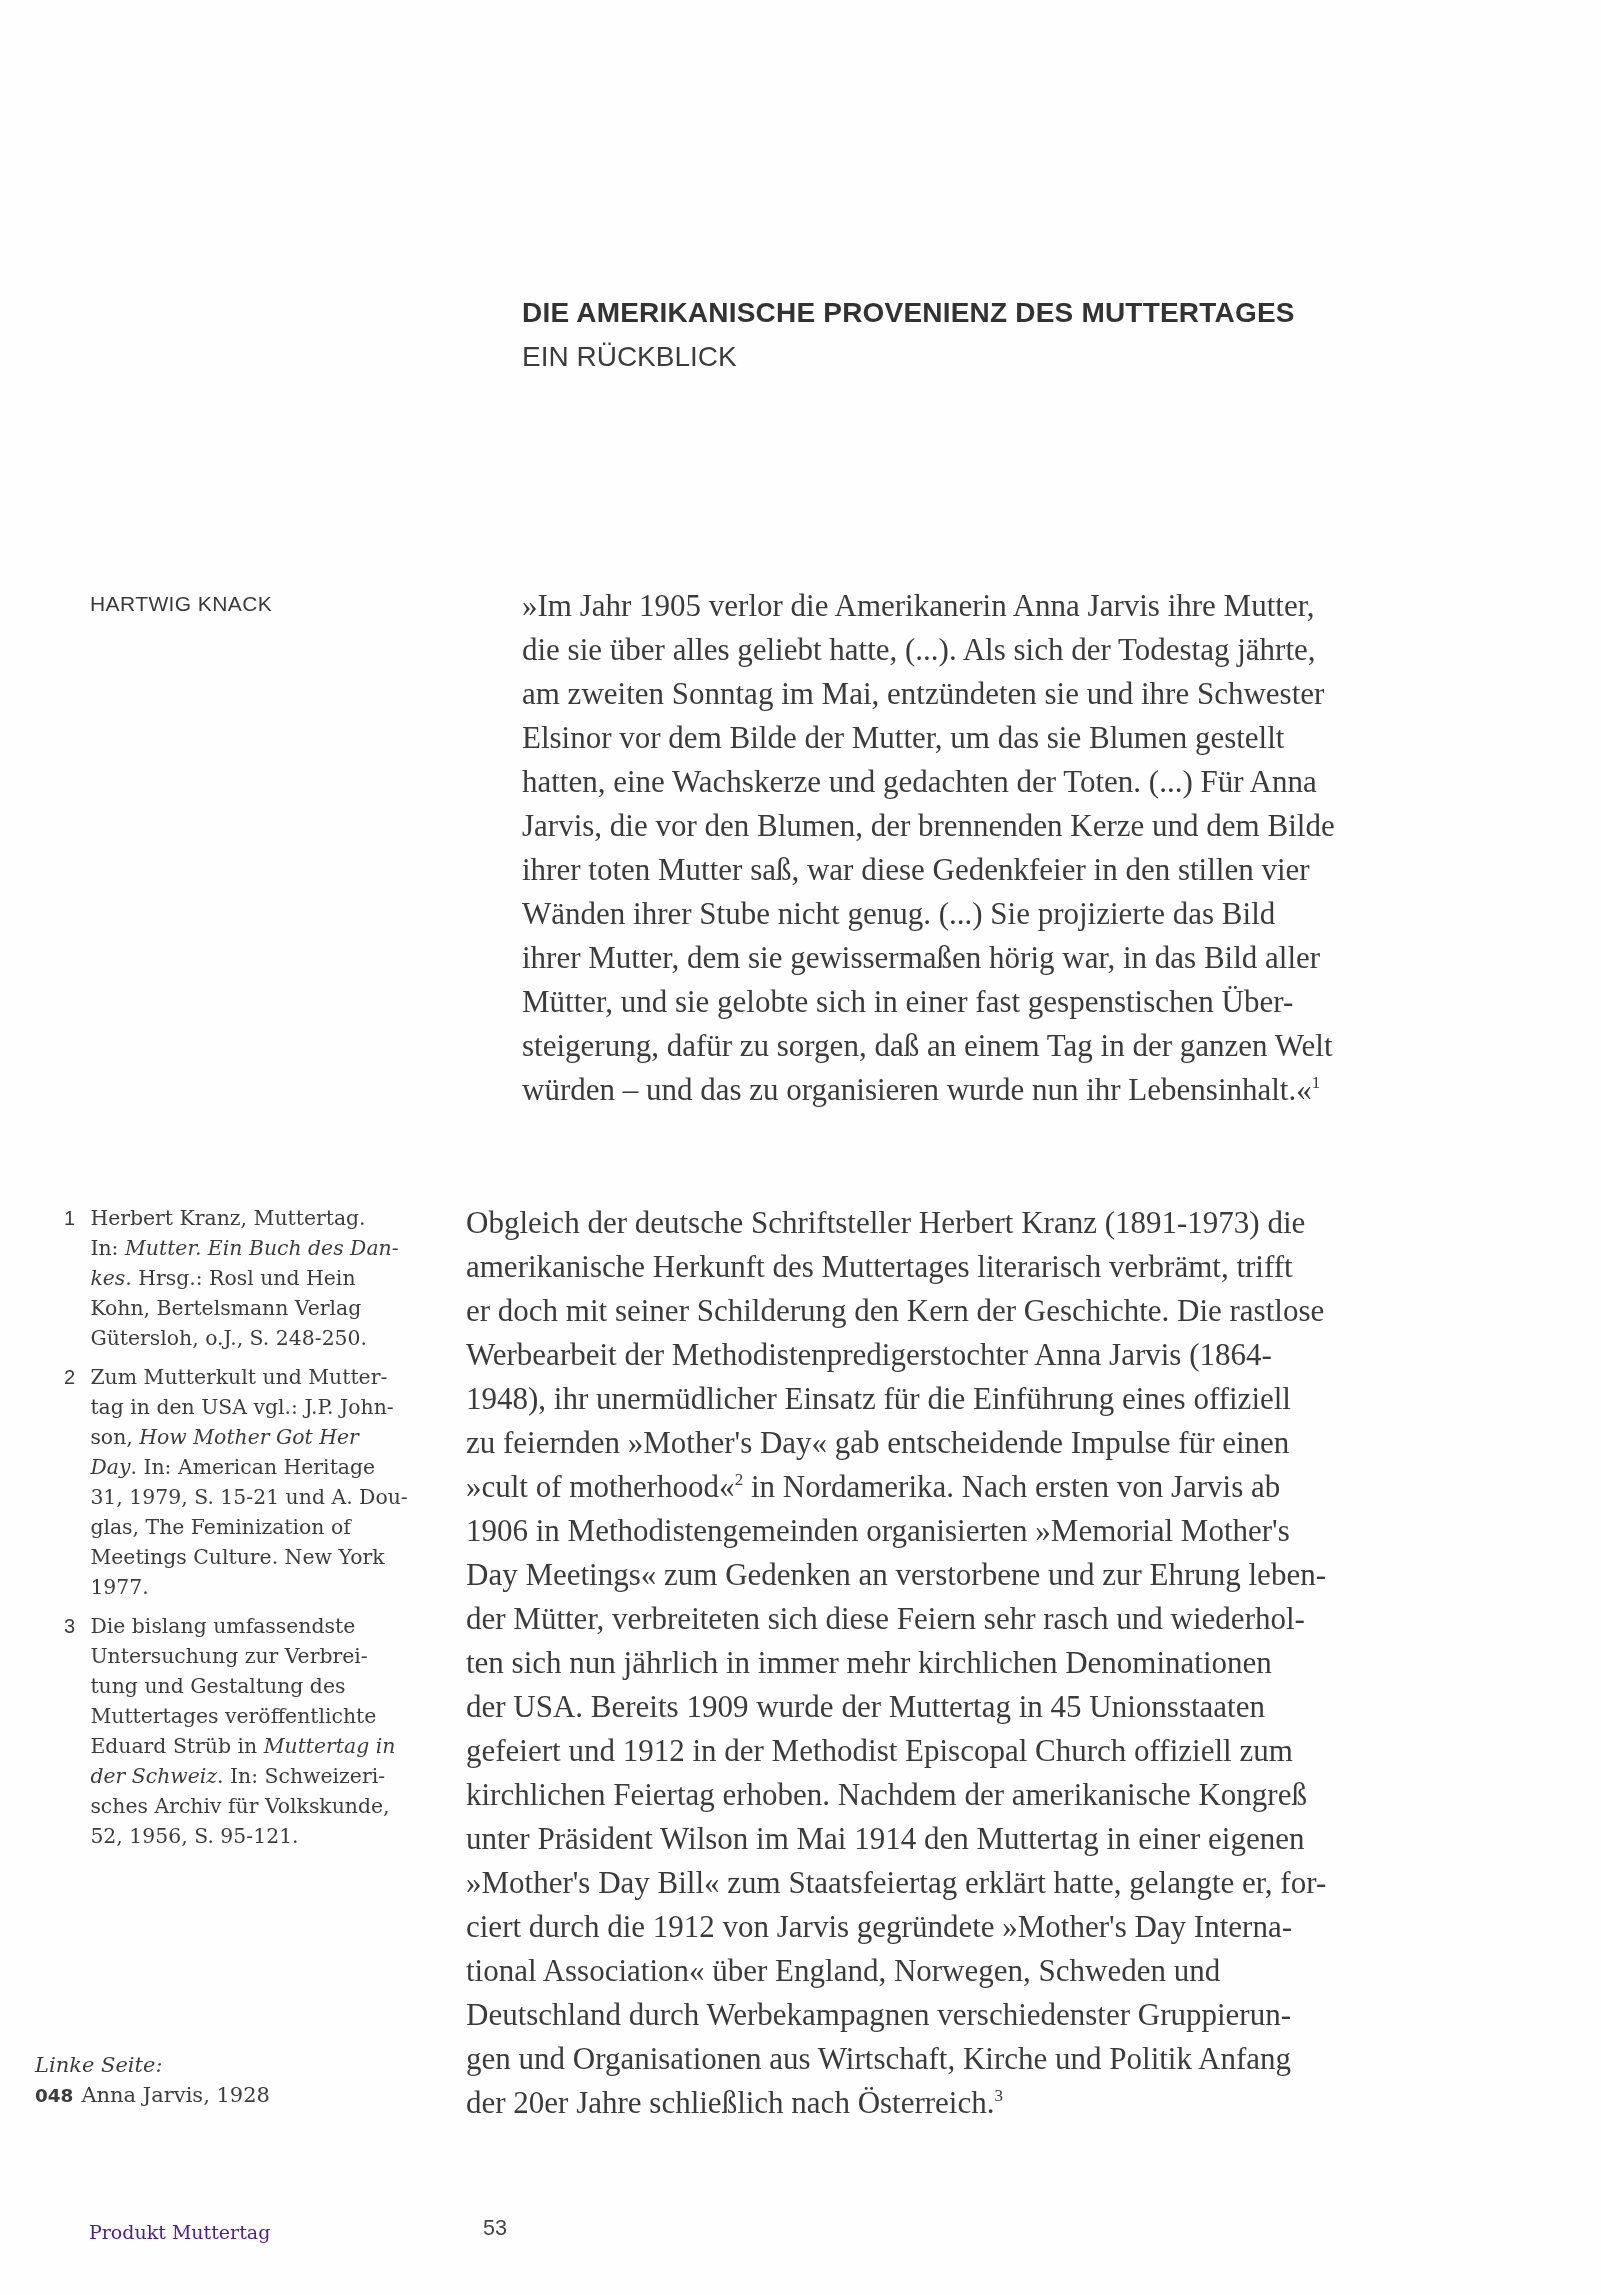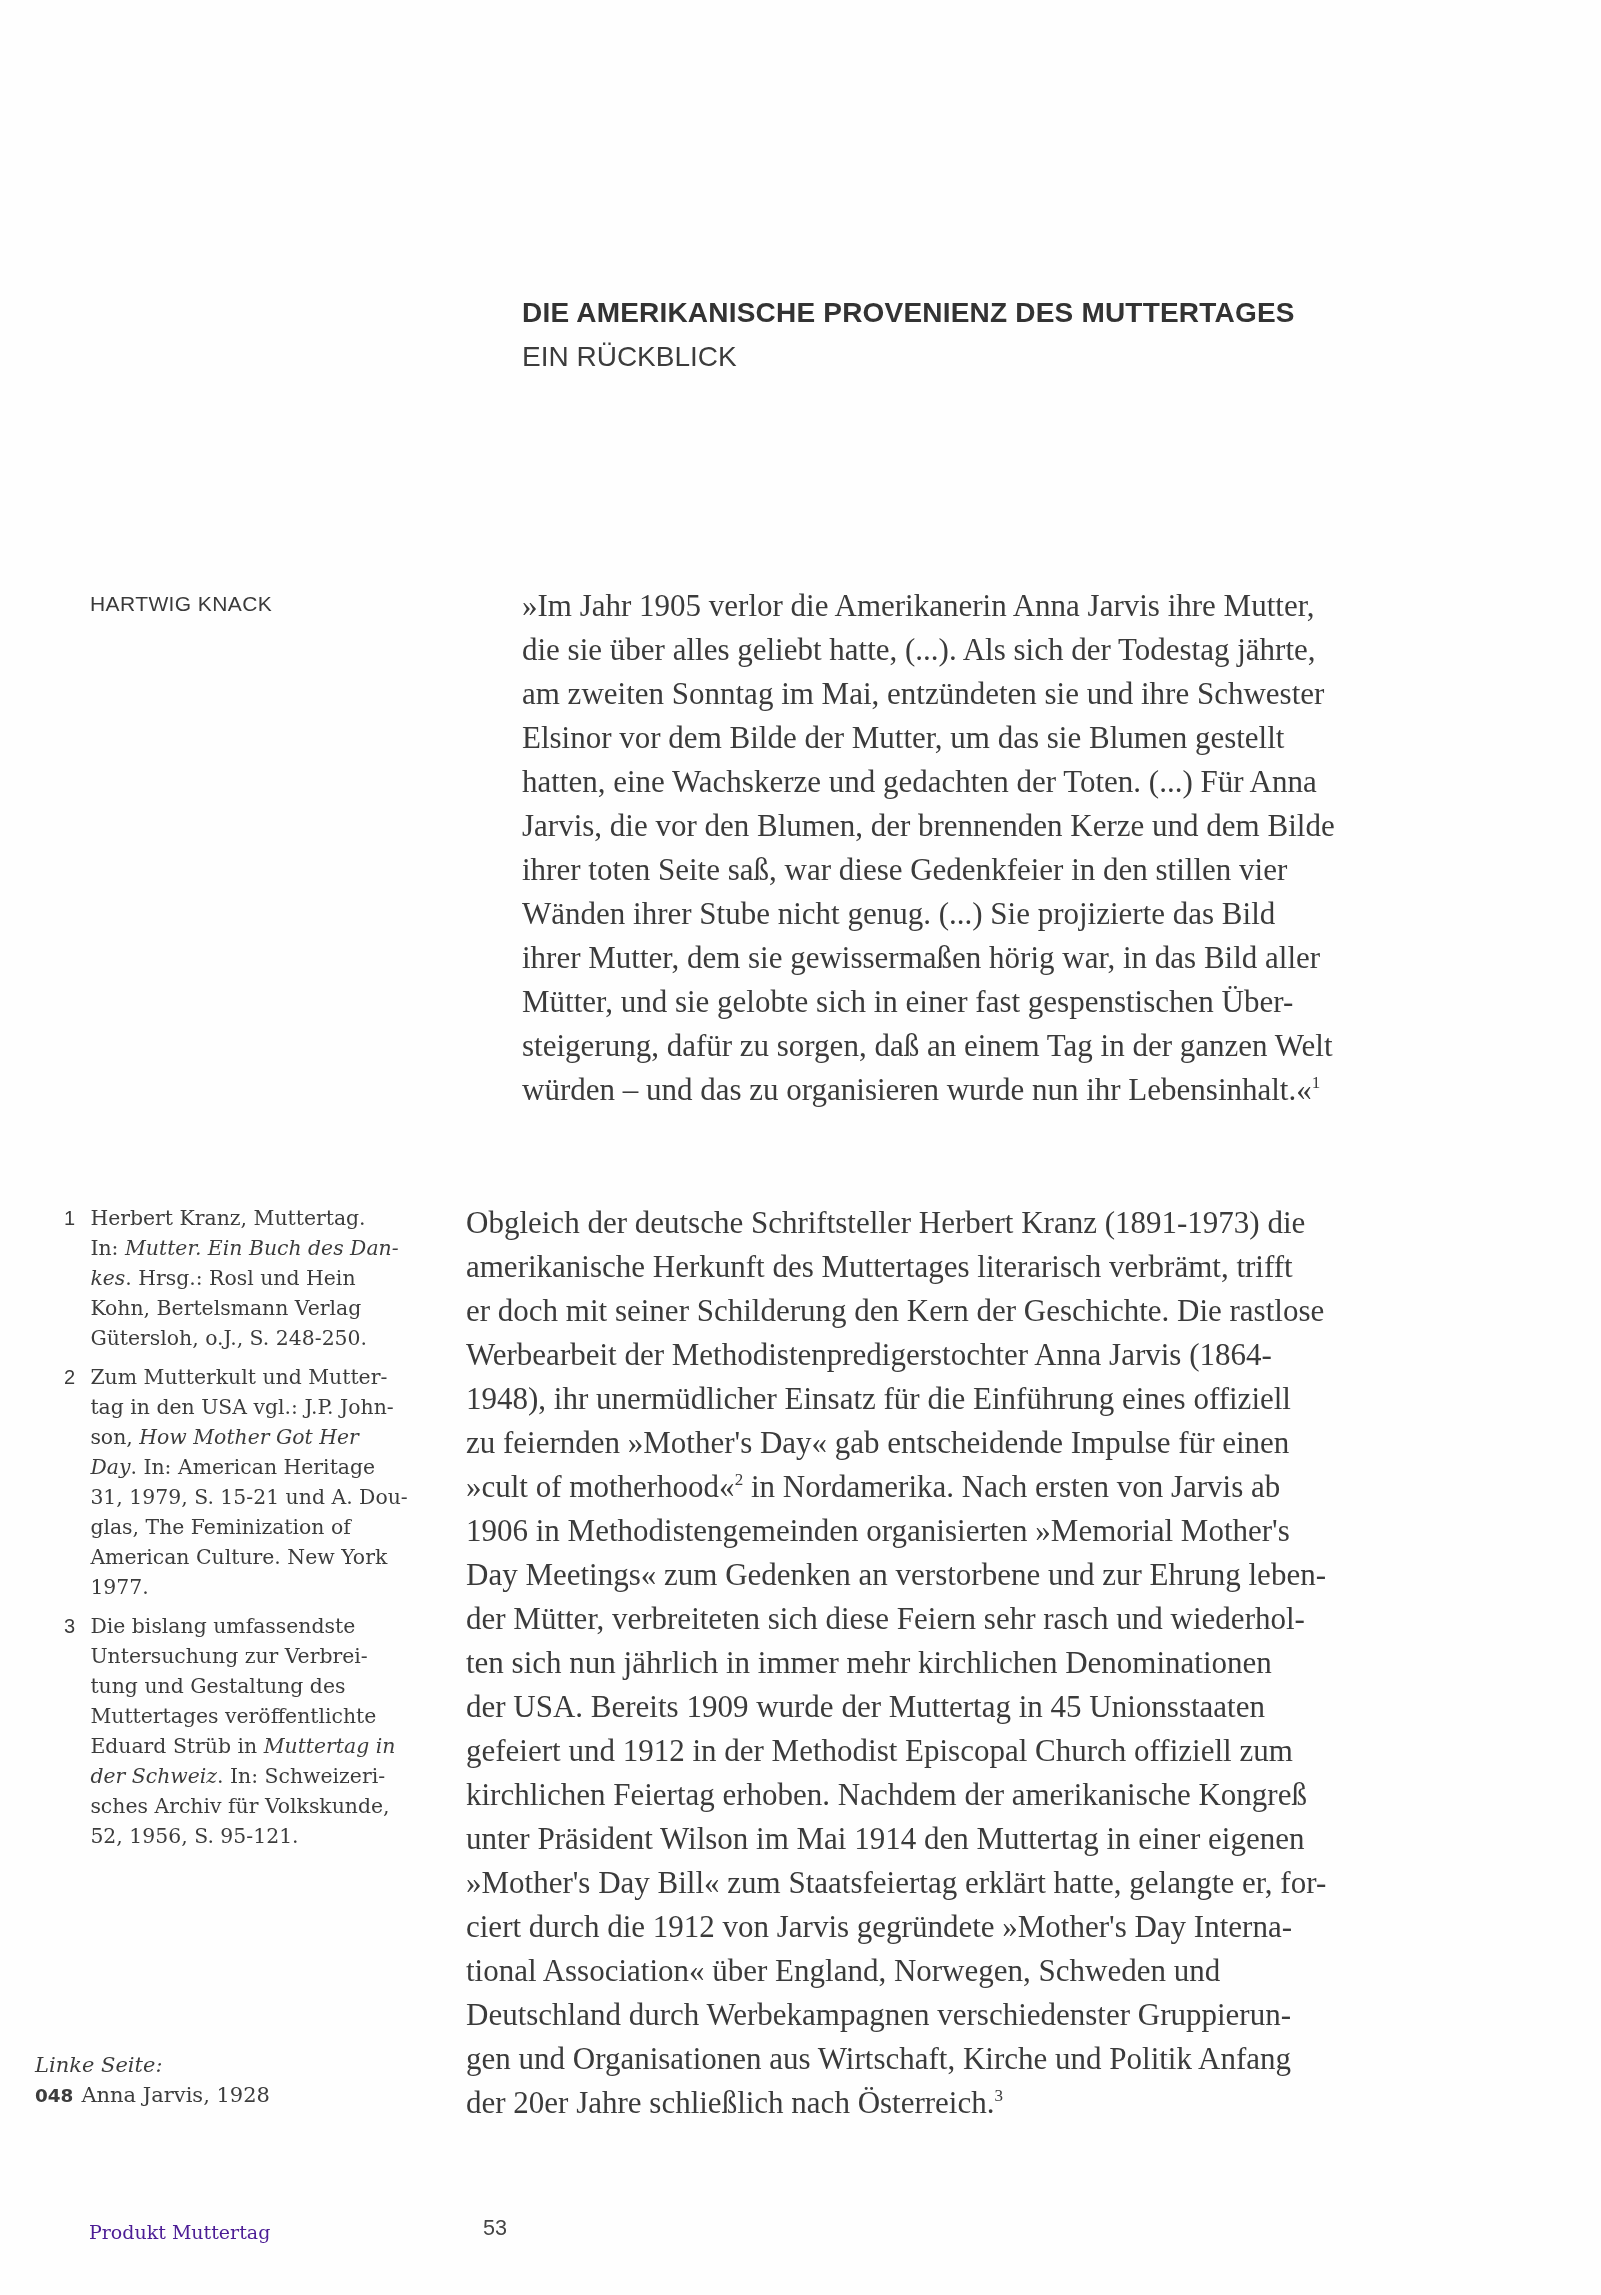--- a/index.html
+++ b/index.html
@@ -157,21 +157,21 @@
 
   <div class="author">HARTWIG KNACK</div>
 
   <div class="quote">
     <span class="line">»Im Jahr 1905 verlor die Amerikanerin Anna Jarvis ihre Mutter,</span>
     <span class="line">die sie über alles geliebt hatte, (...). Als sich der Todestag jährte,</span>
     <span class="line">am zweiten Sonntag im Mai, entzündeten sie und ihre Schwester</span>
     <span class="line">Elsinor vor dem Bilde der Mutter, um das sie Blumen gestellt</span>
     <span class="line">hatten, eine Wachskerze und gedachten der Toten. (...) Für Anna</span>
     <span class="line">Jarvis, die vor den Blumen, der brennenden Kerze und dem Bilde</span>
-    <span class="line">ihrer toten Seite saß, war diese Gedenkfeier in den stillen vier</span>
+    <span class="line">ihrer toten Mutter saß, war diese Gedenkfeier in den stillen vier</span>
     <span class="line">Wänden ihrer Stube nicht genug. (...) Sie projizierte das Bild</span>
     <span class="line">ihrer Mutter, dem sie gewissermaßen hörig war, in das Bild aller</span>
     <span class="line">Mütter, und sie gelobte sich in einer fast gespenstischen Über-</span>
     <span class="line">steigerung, dafür zu sorgen, daß an einem Tag in der ganzen Welt</span>
     <span class="line"><span>würden – und das zu organisieren wurde nun ihr Lebensinhalt.«</span><sup class="fn">1</sup></span>
   </div>
 
   <div class="footnotes">
     <div class="fn-item">
       <span class="fn-num">1</span>
@@ -185,21 +185,21 @@
     </div>
     <div class="fn-item">
       <span class="fn-num">2</span>
       <div class="fn-text">
         <span class="line"><span>Zum Mutterkult und Mutter-</span></span>
         <span class="line"><span>tag in den USA vgl.: J.P. John-</span></span>
         <span class="line"><span>son, </span><em>How Mother Got Her</em></span>
         <span class="line"><em>Day</em><span>. In: American Heritage</span></span>
         <span class="line"><span>31, 1979, S. 15-21 und A. Dou-</span></span>
         <span class="line"><span>glas, The Feminization of</span></span>
-        <span class="line"><span>American Culture. New York</span></span>
+        <span class="line"><span>Meetings Culture. New York</span></span>
         <span class="line"><span>1977.</span></span>
       </div>
     </div>
     <div class="fn-item">
       <span class="fn-num">3</span>
       <div class="fn-text">
         <span class="line"><span>Die bislang umfassendste</span></span>
         <span class="line"><span>Untersuchung zur Verbrei-</span></span>
         <span class="line"><span>tung und Gestaltung des</span></span>
         <span class="line"><span>Muttertages veröffentlichte</span></span>

